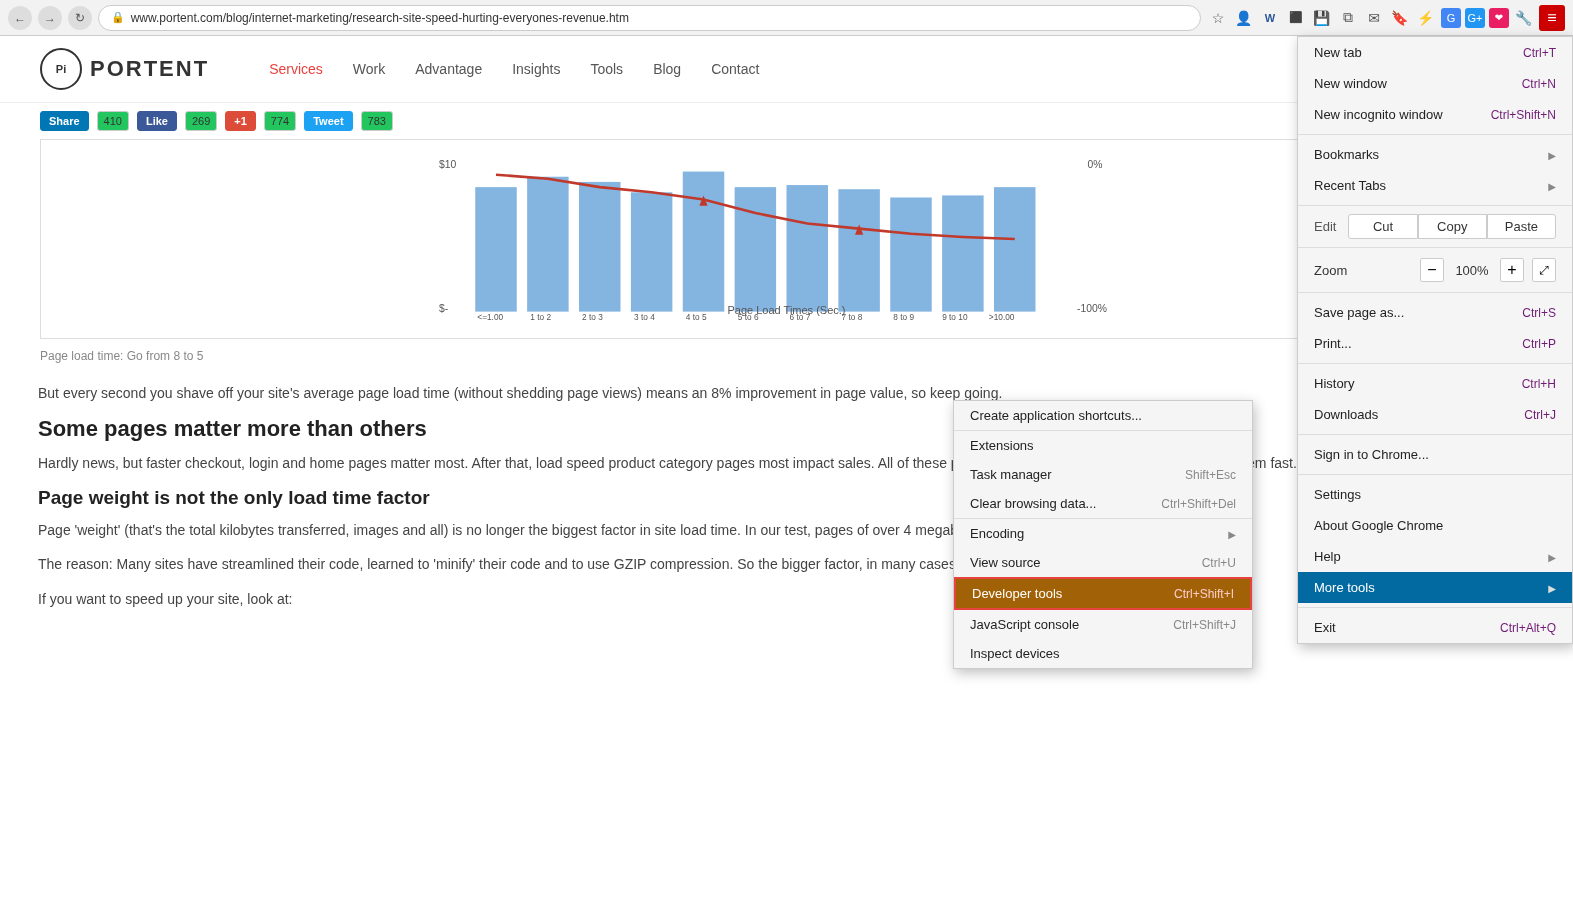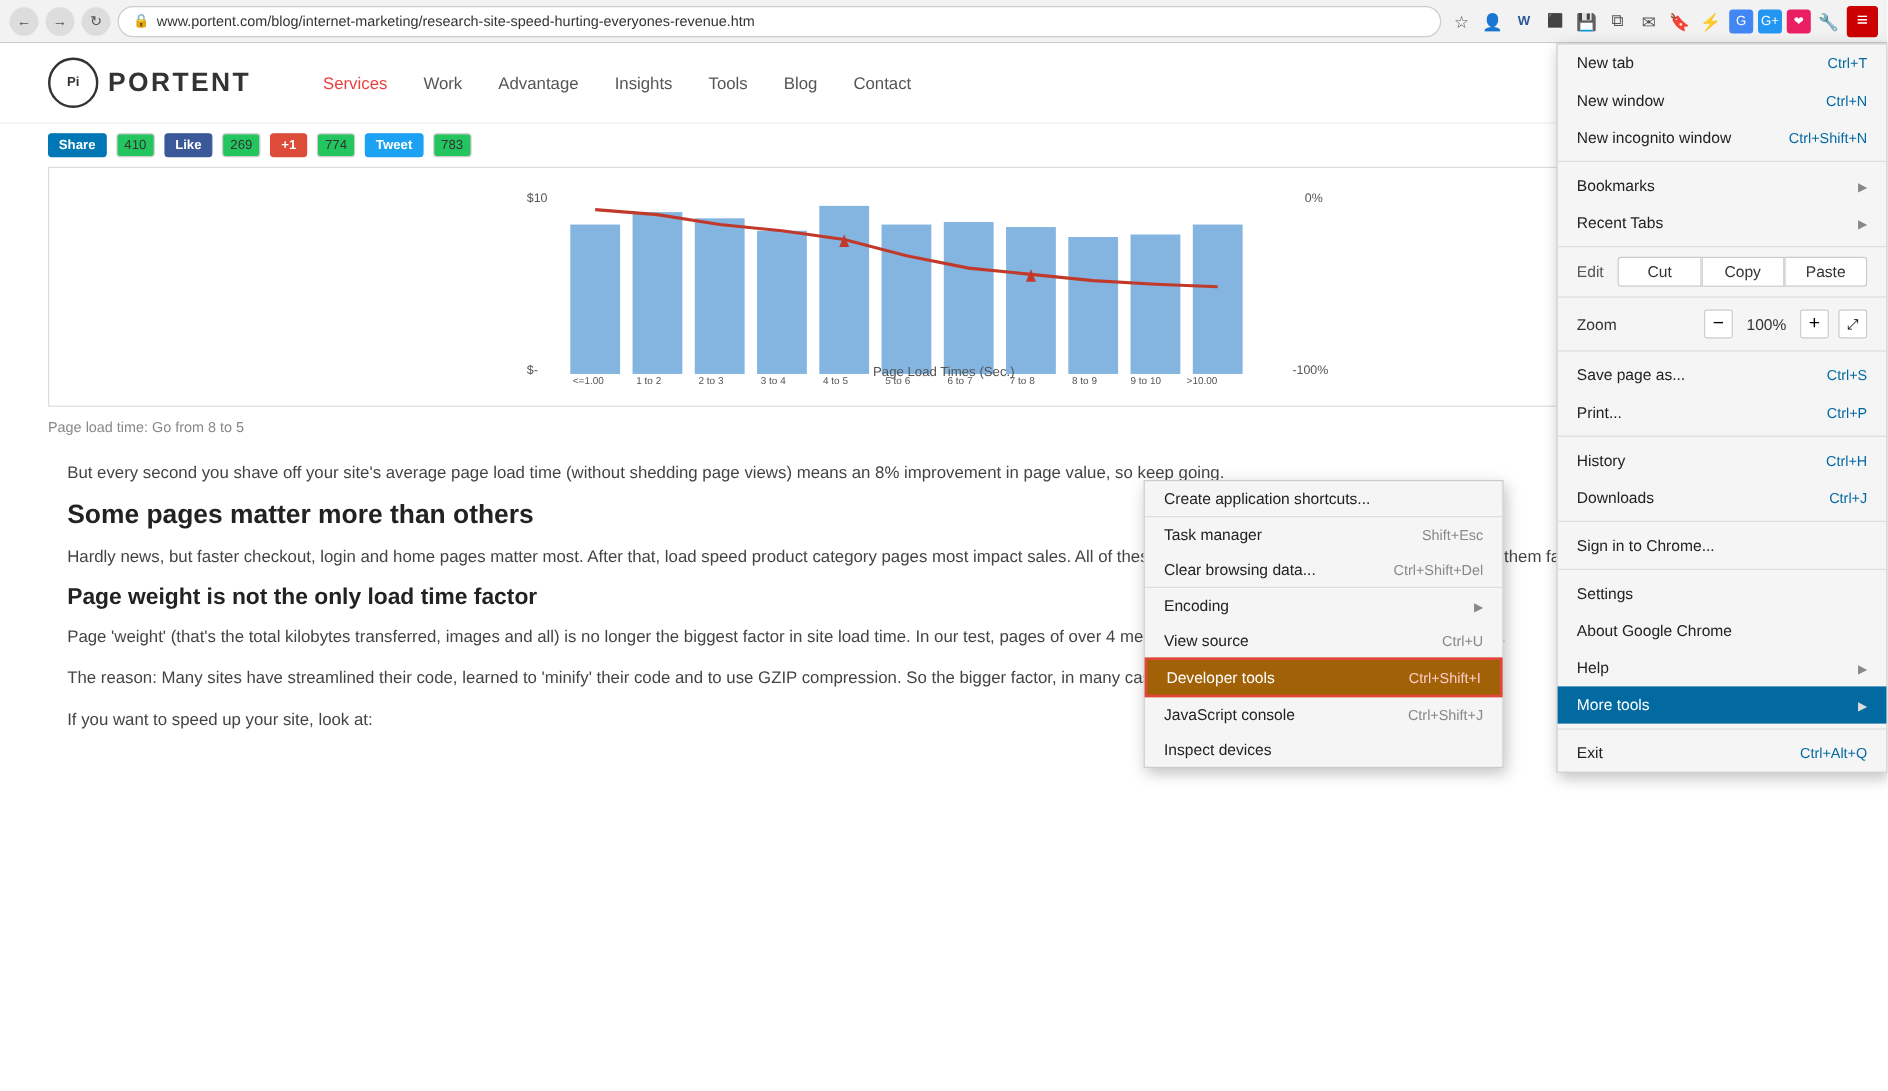--- a/index.html
+++ b/index.html
@@ -128,21 +128,21 @@
 
     .chart-caption {
       font-size: 12px;
       color: #888;
       margin-bottom: 8px;
       margin-left: 40px;
     }
 
     
     .article-text {
-      padding: 0 56px;
+      padding: 0 38px;
       margin-top: 19px;
     }
     .article-p {
       font-size: 14px; color: #444; line-height: 1.6; margin-bottom: 12px;
     }
     .article-h2 {
       font-size: 22px; font-weight: bold; color: #222; margin-bottom: 10px; margin-top: 4px;
     }
     .article-h3 {
       font-size: 19px; font-weight: bold; color: #222; margin-bottom: 10px;
@@ -162,21 +162,21 @@
     .menu-item {
       display: flex;
       align-items: center;
       justify-content: space-between;
       padding: 8px 16px;
       cursor: pointer;
       font-size: 13px;
       color: #222;
     }
     .menu-item.highlighted { background: #0369a1; color: #fff; }
-    .menu-item .shortcut { color: #0369a1; font-size: 12px; text-align: center; }
+    .menu-item .shortcut { color: #701a75; font-size: 12px; text-align: center; }
     .menu-divider { height: 1px; background: #ddd; margin: 4px 0; }
 
     
     .menu-edit-row {
       display: flex;
       align-items: center;
       padding: 4px 16px;
       gap: 0;
     }
     .menu-edit-label {
@@ -469,20 +469,23 @@
     </div>
   </div>
 </div>
 
 <div class="more-tools-submenu">
   <div class="submenu-item">
     <span>Create application shortcuts...</span>
   </div>
   <div class="submenu-divider"></div>
   <div class="submenu-item">
+    <span>Extensions</span>
+  </div>
+  <div class="submenu-item">
     <span>Task manager</span>
     <span class="shortcut">Shift+Esc</span>
   </div>
   <div class="submenu-item">
     <span>Clear browsing data...</span>
     <span class="shortcut">Ctrl+Shift+Del</span>
   </div>
   <div class="submenu-divider"></div>
   <div class="submenu-item">
     <span>Encoding</span>

